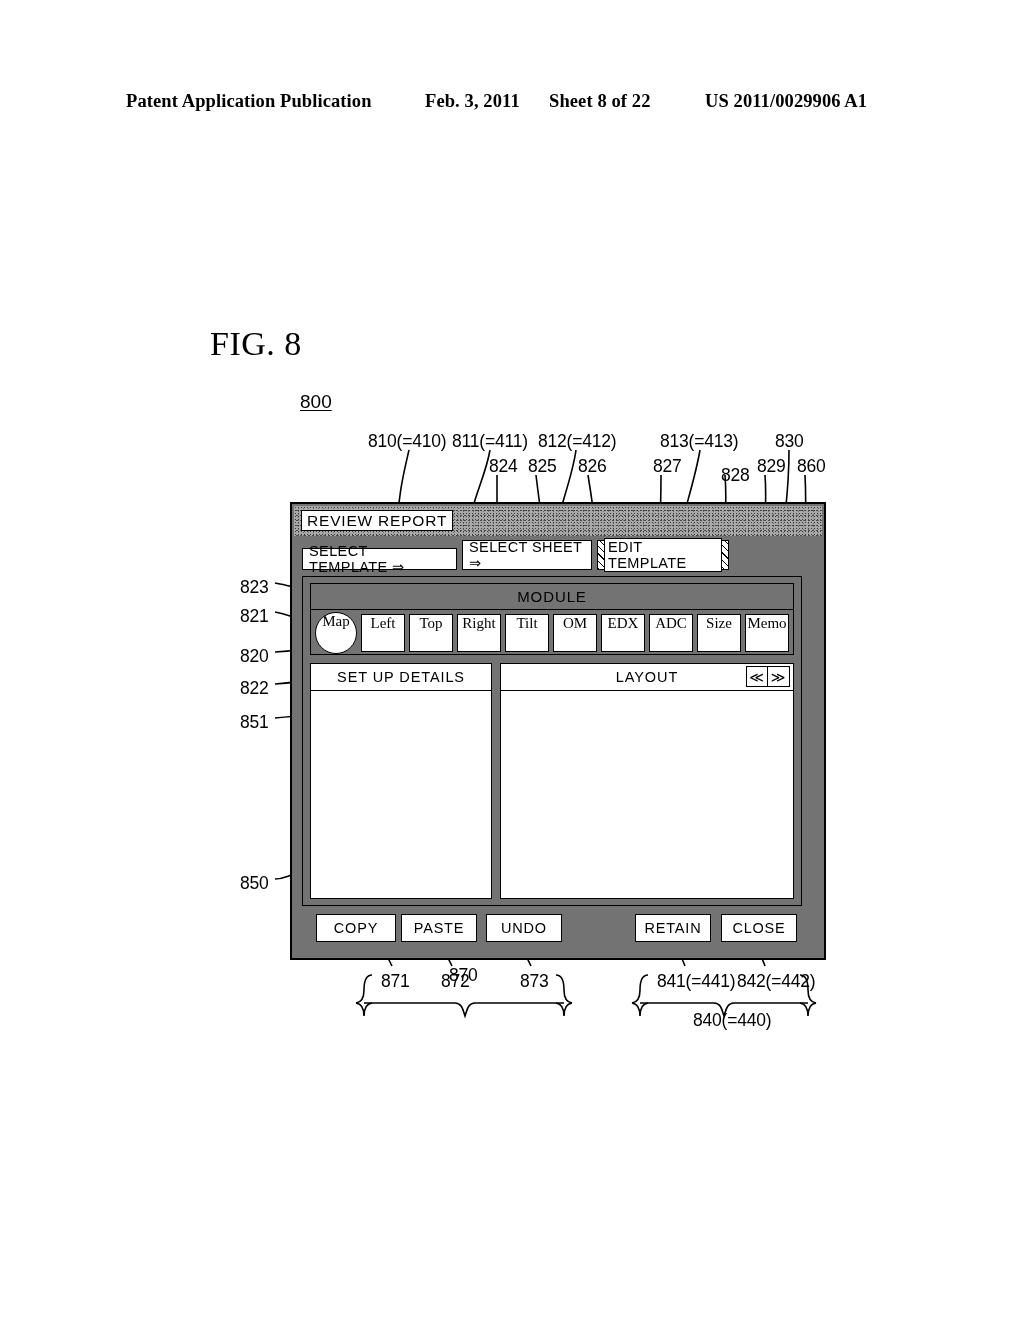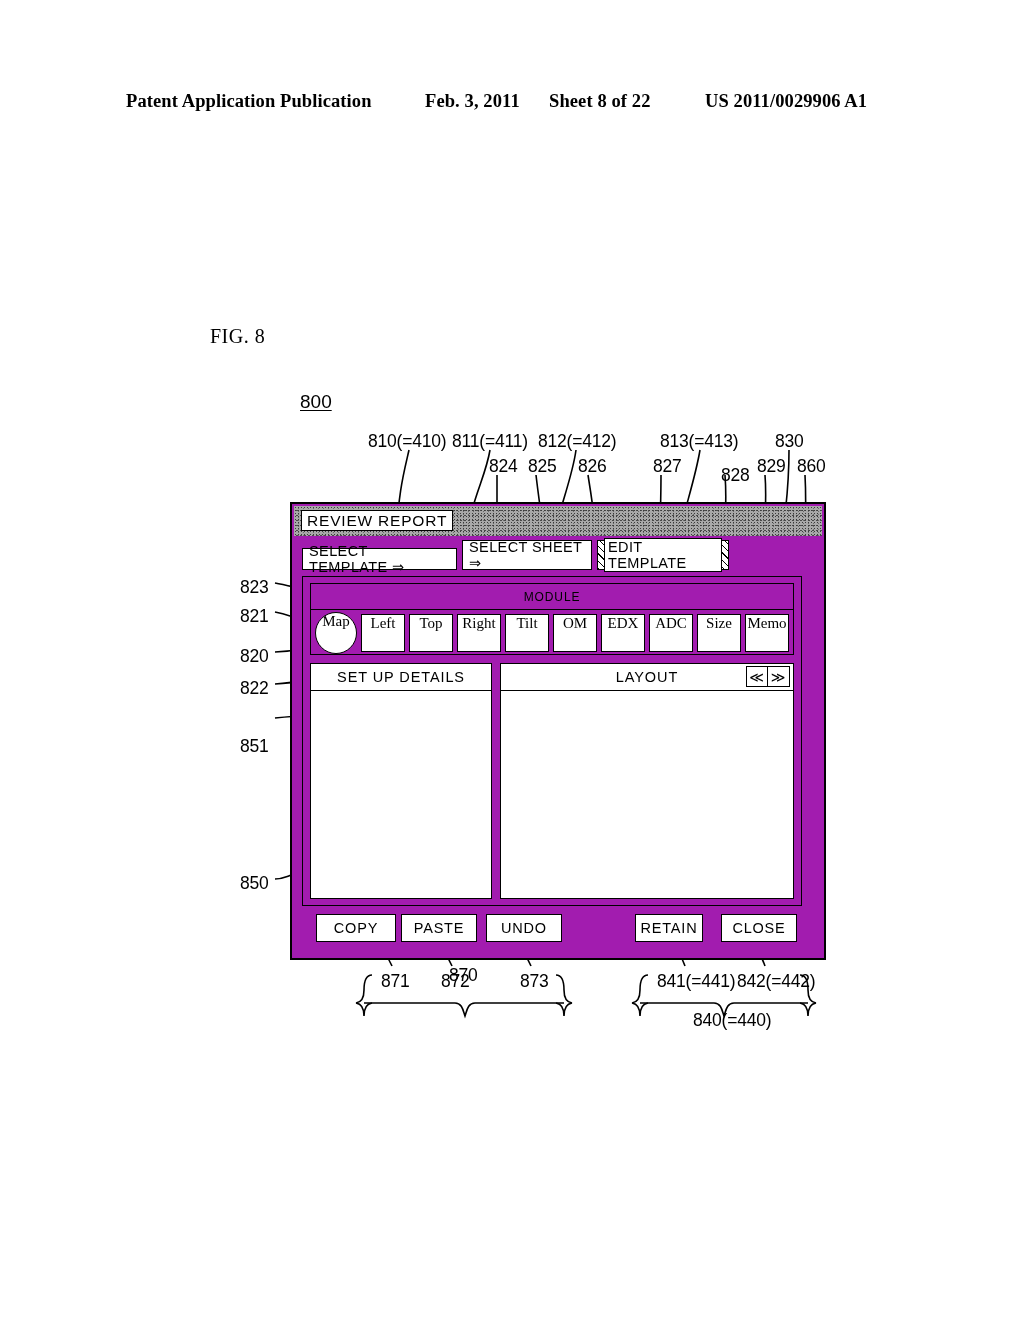--- a/index.html
+++ b/index.html
@@ -33,21 +33,21 @@
   .ph-pub   { position: absolute; left: 126px; white-space: nowrap; }
   .ph-date  { position: absolute; left: 425px; white-space: nowrap; }
   .ph-sheet { position: absolute; left: 549px; white-space: nowrap; }
   .ph-num   { position: absolute; left: 705px; white-space: nowrap; }
 
   
   .fig-label {
     position: absolute;
     left: 210px;
     top: 325px;
-    font-size: 20px;
+    font-size: 34px;
     font-family: "Liberation Serif", serif;
     letter-spacing: 0.5px;
   }
   .fig-num-800 {
     position: absolute;
     left: 300px;
     top: 391px;
     font-size: 19px;
     font-family: "Liberation Sans", sans-serif;
     text-decoration: underline;
@@ -77,21 +77,21 @@
   }
 
   
   .window {
     position: absolute;
     left: 290px;
     top: 502px;
     width: 536px;
     height: 458px;
     border: 2px solid #000;
-    background: #a21caf;
+    background: #737373;
     box-sizing: border-box;
   }
   .titlebar {
     position: absolute;
     left: 2px; top: 2px;
     width: 528px;
     height: 30px;
     box-sizing: border-box;
     background-color: #a8a8a8;
     background-image:
@@ -186,21 +186,21 @@
   .module-title {
     position: absolute;
     left: 0; top: 0;
     width: 100%;
     height: 26px;
     border-bottom: 1.4px solid #000;
     display: flex;
     align-items: center;
     justify-content: center;
     font-family: "Liberation Sans", sans-serif;
-    font-size: 12px;
+    font-size: 15px;
     letter-spacing: 0.9px;
     box-sizing: border-box;
   }
   .module-buttons {
     position: absolute;
     left: 0; top: 26px;
     width: 100%;
     height: 46px;
     display: flex;
     align-items: center;
@@ -301,21 +301,21 @@
     align-items: center;
     justify-content: center;
     font-family: "Liberation Sans", sans-serif;
     font-size: 14.5px;
     letter-spacing: 0.8px;
     box-sizing: border-box;
   }
   .act-copy   { left: 14px;  width: 80px; }
   .act-paste  { left: 99px;  width: 76px; }
   .act-undo   { left: 184px; width: 76px; }
-  .act-retain { left: 333px; width: 68px; }
+  .act-retain { left: 333px; width: 76px; }
   .act-close  { left: 419px; width: 76px; }
 </style>
 </head>
 <body>
 
 <div class="page-header">
   <span class="ph-pub">Patent Application Publication</span>
   <span class="ph-date">Feb. 3, 2011</span>
   <span class="ph-sheet">Sheet 8 of 22</span>
   <span class="ph-num">US 2011/0029906 A1</span>
@@ -335,21 +335,21 @@
 <div class="ref" style="left:578px; top:456px;">826</div>
 <div class="ref" style="left:653px; top:456px;">827</div>
 <div class="ref" style="left:721px; top:456px;margin-top:9px;">828</div>
 <div class="ref" style="left:757px; top:456px;">829</div>
 <div class="ref" style="left:797px; top:456px;">860</div>
 
 <div class="ref" style="left:240px; top:577px;">823</div>
 <div class="ref" style="left:240px; top:606px;">821</div>
 <div class="ref" style="left:240px; top:646px;">820</div>
 <div class="ref" style="left:240px; top:678px;">822</div>
-<div class="ref" style="left:240px; top:736px;">851</div>
+<div class="ref" style="left:240px; top:712px;">851</div>
 <div class="ref" style="left:240px; top:873px;">850</div>
 
 <div class="ref" style="left:381px; top:971px;">871</div>
 <div class="ref" style="left:441px; top:971px;">872</div>
 <div class="ref" style="left:520px; top:971px;">873</div>
 <div class="ref" style="left:657px; top:971px;">841(=441)</div>
 <div class="ref" style="left:737px; top:971px;">842(=442)</div>
 
 <div class="ref" style="left:449px; top:965px;">870</div>
 <div class="ref" style="left:693px; top:1010px;">840(=440)</div>

